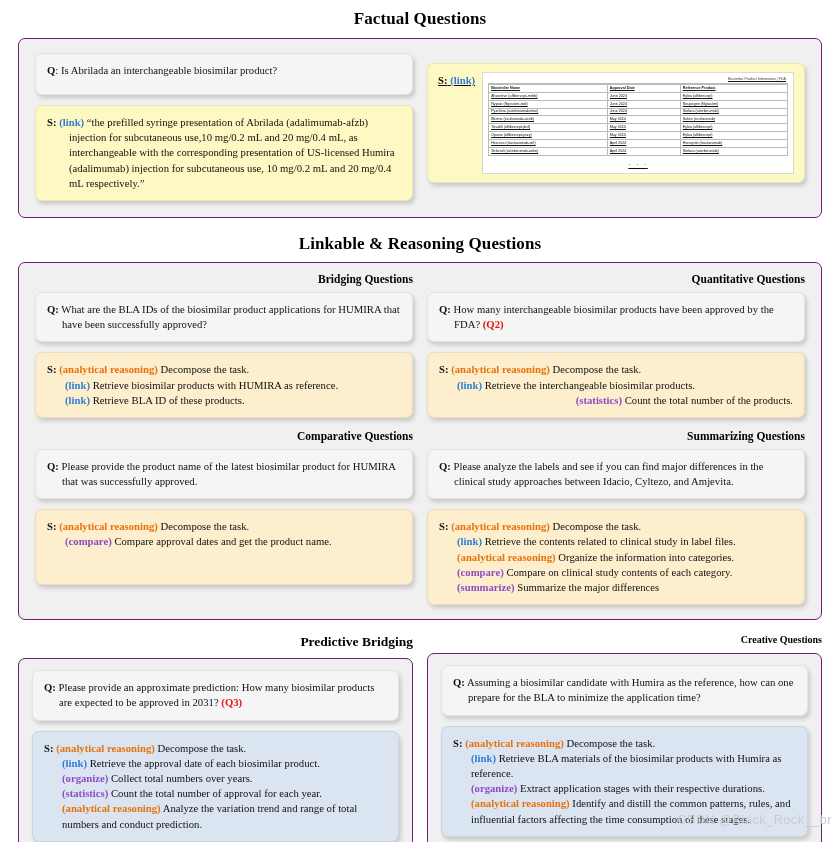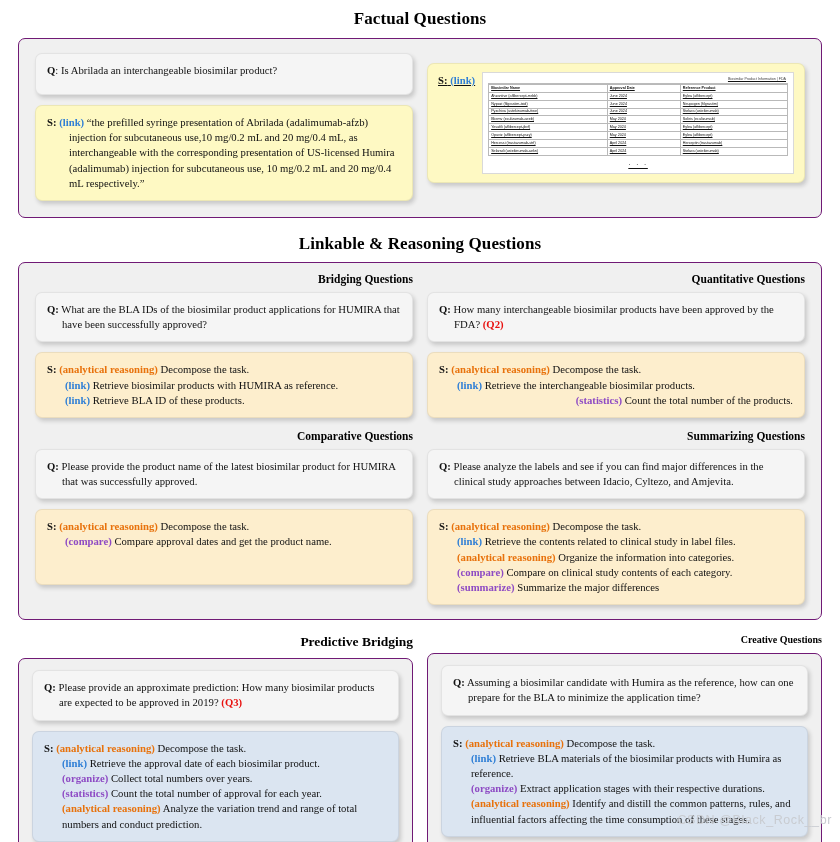--- a/index.html
+++ b/index.html
@@ -308,21 +308,21 @@
   </div>
 </div>
 
 <div class="cols" style="margin:14px 18px 0 18px;gap:14px;">
 
   <div class="col">
     <div class="sub-title" style="font-size:13.5px;margin-bottom:8px;">Predictive Bridging</div>
     <div class="panel" style="padding:11px 13px 13px 13px;">
       <div class="qbox" style="min-height:46px;">
         <div class="hang">
-          <span class="lead">Q:</span><span> Please provide an approximate prediction: How many biosimilar products are expected to be approved in 2019? </span><span class="qmark">(Q3)</span>
+          <span class="lead">Q:</span><span> Please provide an approximate prediction: How many biosimilar products are expected to be approved in 2031? </span><span class="qmark">(Q3)</span>
         </div>
       </div>
       <div class="sbox blue" style="min-height:104px;">
         <div class="hang" style="padding-left:18px;text-indent:-18px;">
           <span class="lead">S:</span>
           <span class="tag-ar">(analytical reasoning)</span><span> Decompose the task.</span>
         </div>
         <div class="hang" style="padding-left:18px;text-indent:0;">
           <span class="tag-link">(link)</span><span> Retrieve the approval date of each biosimilar product.</span>
         </div>

